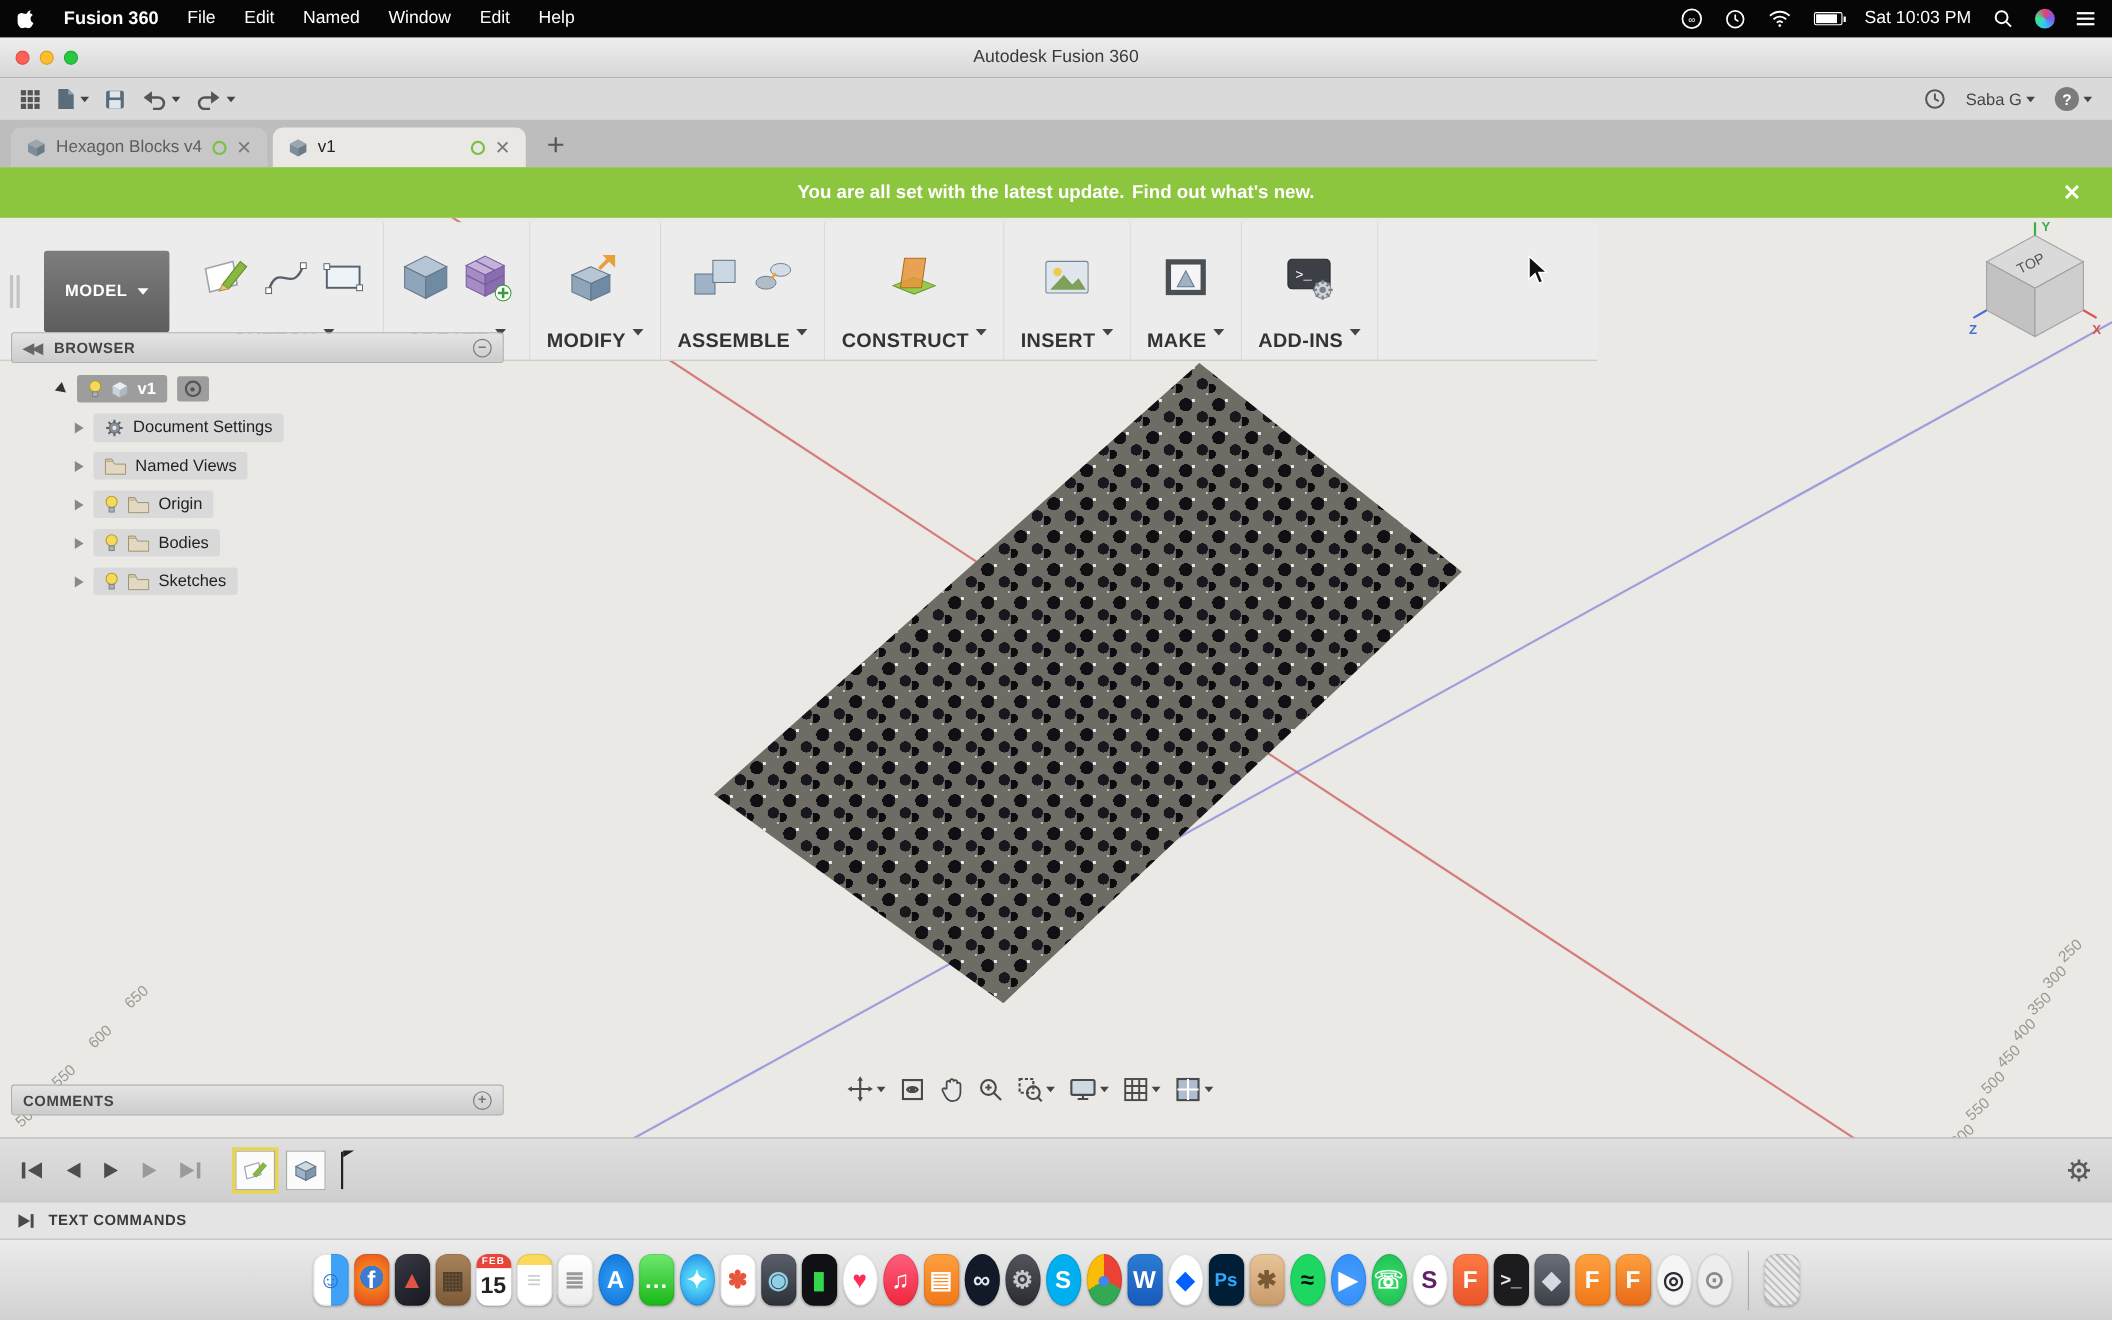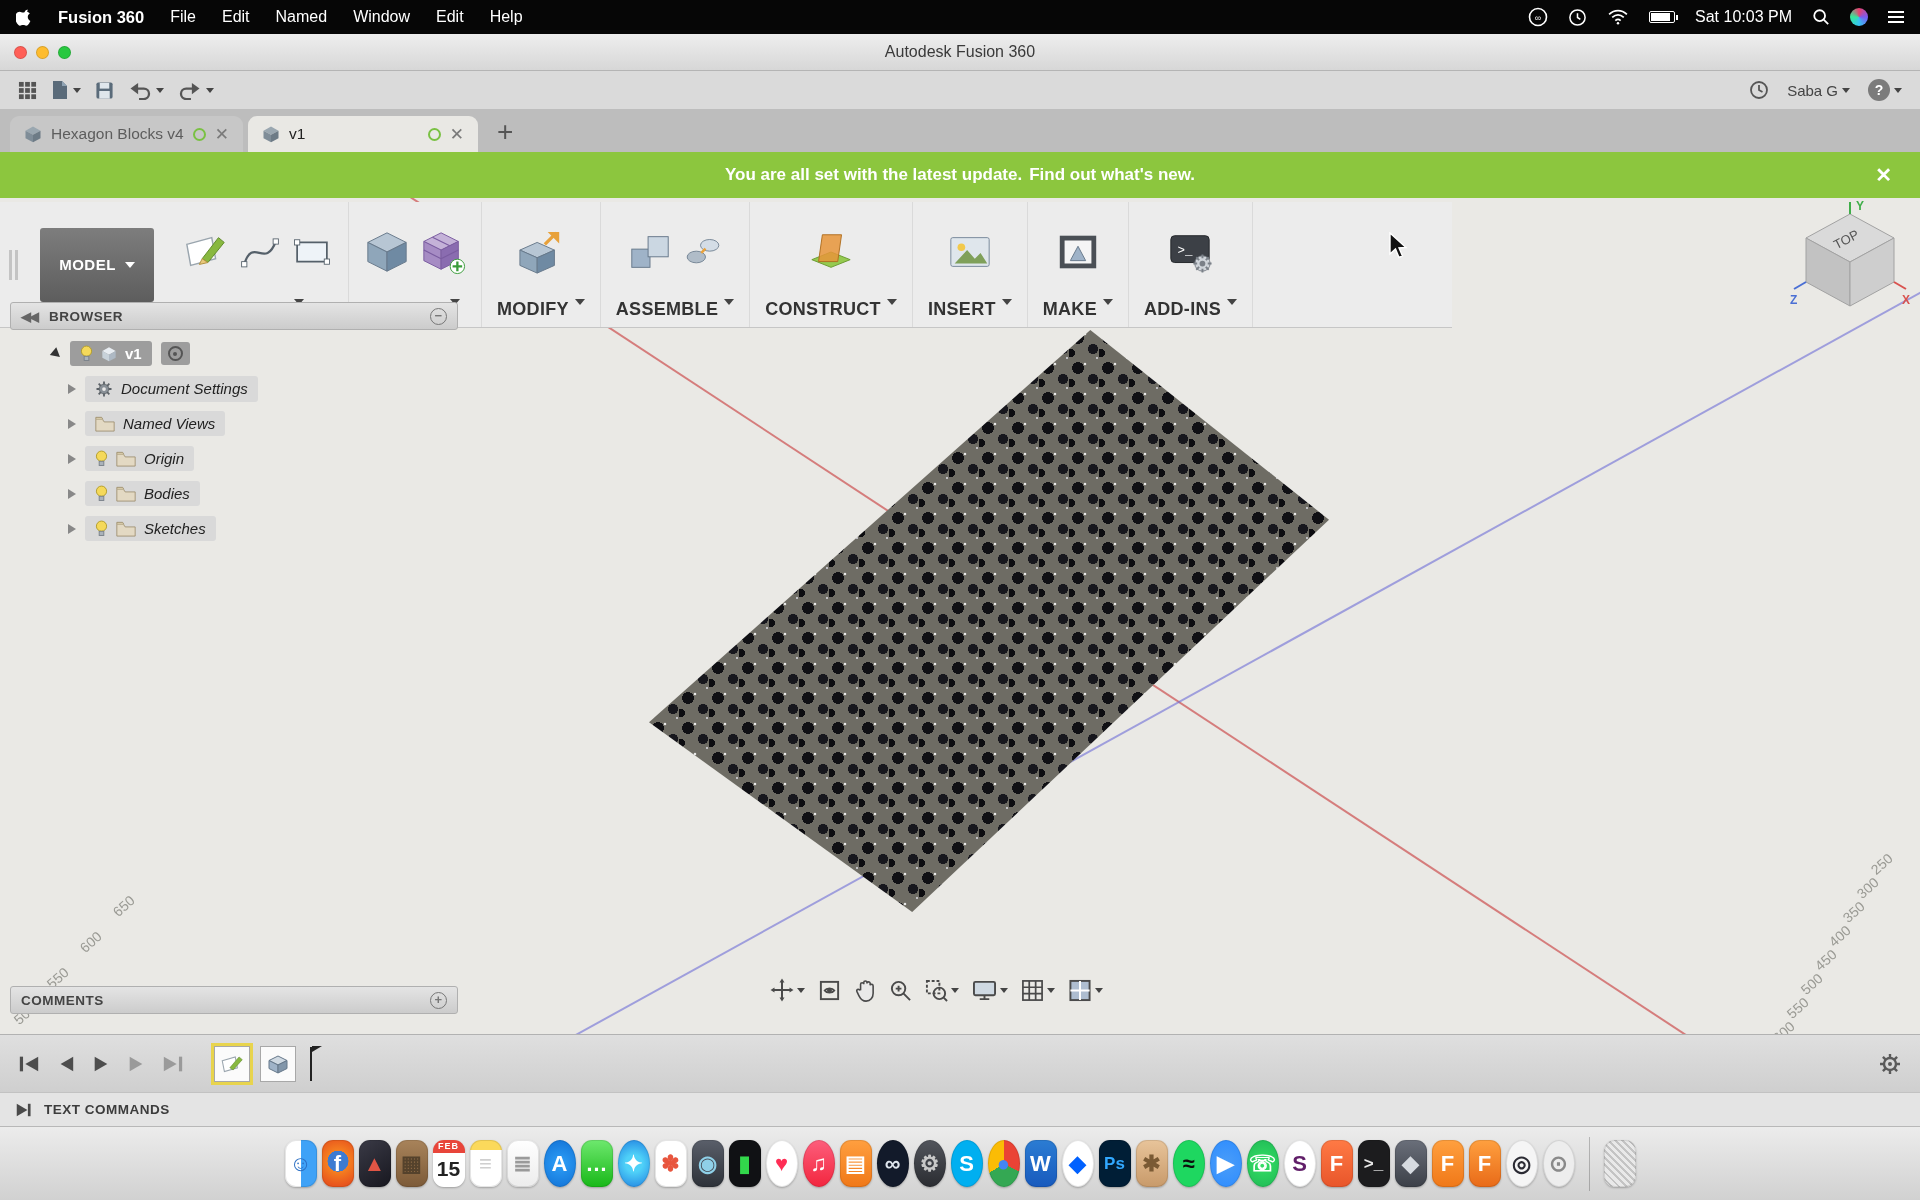--- a/index.html
+++ b/index.html
@@ -102,21 +102,21 @@
   .panel-hd { height:28px; background:linear-gradient(#e4e4e4,#cccccc); border:1px solid #b0b0b0;
     border-radius:3px; display:flex; align-items:center; padding:0 10px; font-size:13.5px;
     font-weight:bold; color:#444; letter-spacing:.5px; }
   .chev { color:#666; margin-right:12px; font-size:13px; letter-spacing:-2px; }
   .hd-btn { margin-left:auto; width:17px; height:17px; border:1.7px solid #777; border-radius:50%;
     display:flex; align-items:center; justify-content:center; color:#777; font-size:13px;
     line-height:0; font-weight:bold; }
   .btree { padding-top:6px; }
   .brow { display:flex; align-items:center; height:35px; gap:9px; }
   .brow.root { padding-left:42px; }
-  .brow.child { padding-left:58px;font-style:italic; }
+  .brow.child { padding-left:58px; }
   .tri-open { width:0; height:0; border-left:9px solid #333; border-top:5px solid transparent;
     border-bottom:5px solid transparent; transform:rotate(40deg); }
   .tri-closed { width:0; height:0; border-left:8px solid transparent; border-top:5px solid transparent;
     border-bottom:5px solid transparent; border-left-color:#888; }
   .pill { display:inline-flex; align-items:center; gap:8px; padding:4px 10px; border-radius:3px;
     font-size:15px; }
   .pill.rootp { background:#9d9d9d; color:#fff; font-weight:bold; }
   .pill.childp { background:#d9d9d9; color:#222; }
   .pill.sq { padding:4px 7px; }
   .target { width:15px; height:15px; border:2px solid #555; border-radius:50%; position:relative; }

